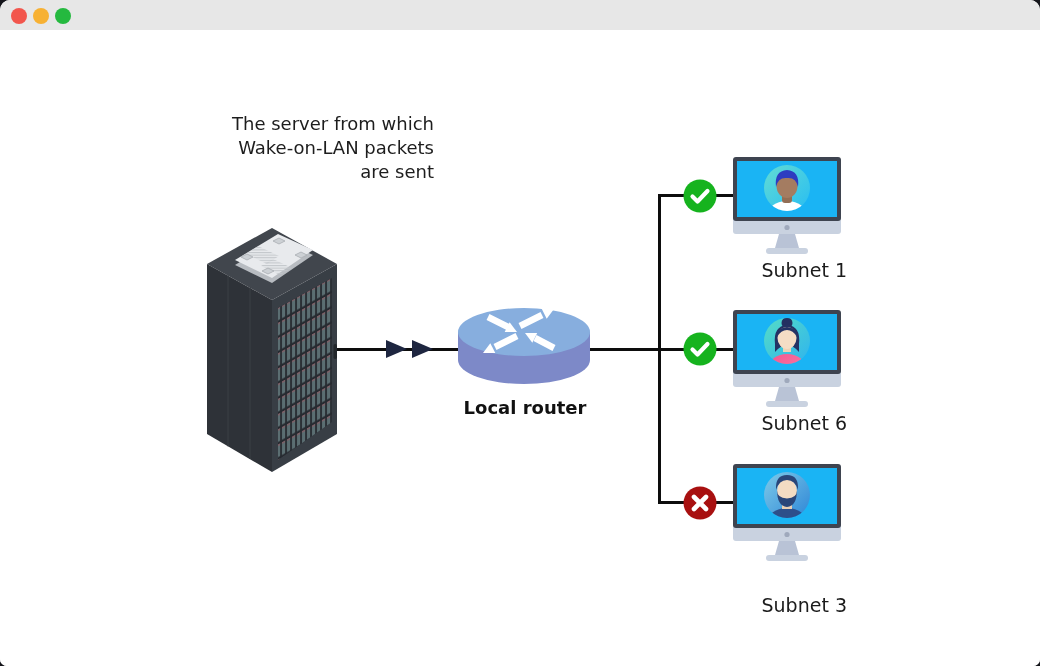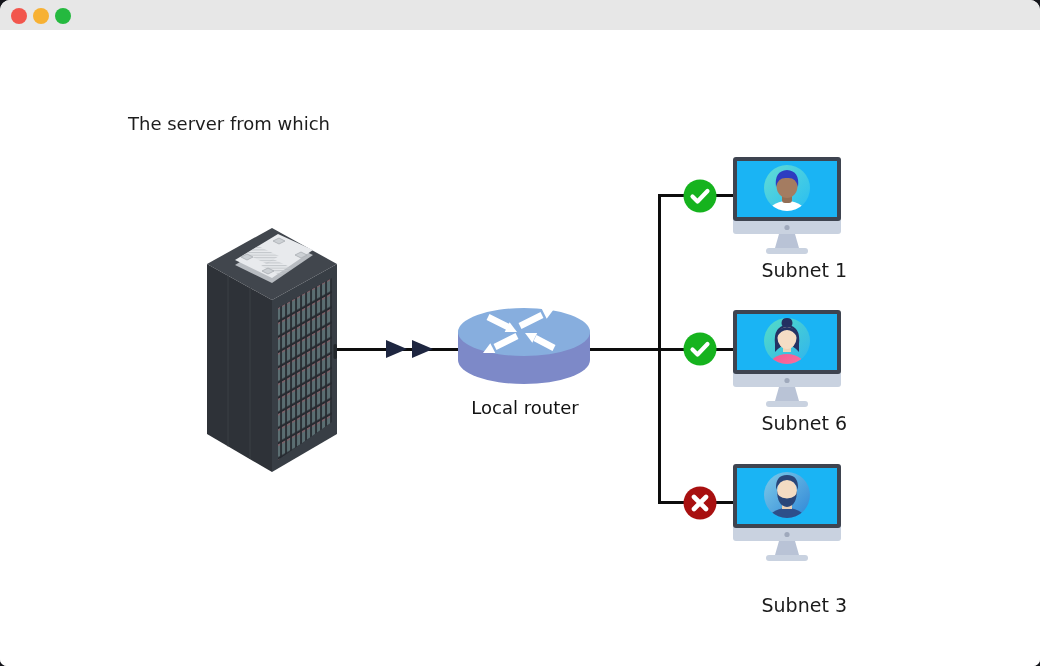--- a/index.html
+++ b/index.html
@@ -17,26 +17,26 @@
     position:absolute;left:0;top:0;width:100%;height:30px;
     background:#e7e7e7;
   }
   .tl-dot{
     position:absolute;top:8px;width:16px;height:16px;border-radius:50%;
   }
   .canvas{position:absolute;left:0;top:30px;width:1040px;height:636px;background:#fff;}
 
   .caption{
     position:absolute;left:128px;top:82px;width:306px;
-    text-align:left;font-size:18px;line-height:24px;color:#1d1d1d;
+    text-align:right;font-size:18px;line-height:24px;color:#1d1d1d;
   }
   .hline,.vline{position:absolute;background:#0d0d0d;}
   .router-label{
     position:absolute;left:447px;top:367px;width:156px;text-align:center;
-    font-weight:normal;font-size:18px;color:#111;
+    font-weight:bold;font-size:18px;color:#111;
   }
   .subnet-label{
     position:absolute;width:120px;text-align:right;
     font-size:19px;color:#1b1b1b;
   }
   svg{position:absolute;display:block;}
 </style>
 </head>
 <body>
 
@@ -45,20 +45,22 @@
   <div class="titlebar">
     <span class="tl-dot" style="left: 11px; background: rgb(242, 86, 77);" title="close"></span>
     <span class="tl-dot" style="left: 33px; background: rgb(247, 177, 51);" title="minimize"></span>
     <span class="tl-dot" style="left: 55px; background: rgb(37, 185, 63);" title="zoom"></span>
   </div>
 
   <div class="canvas">
 
     <div class="caption">
       <span style="display:block">The server from which</span>
+      <span style="display:block">Wake-on-LAN packets</span>
+      <span style="display:block">are sent</span>
     </div>
 
     <div class="hline" style="left:334px;top:318px;width:130px;height:3px"></div>
     <div class="hline" style="left:585px;top:318px;width:151px;height:3px"></div>
     <div class="vline" style="left:658px;top:164px;width:3px;height:310px"></div>
     <div class="hline" style="left:658px;top:164px;width:80px;height:3px"></div>
     <div class="hline" style="left:658px;top:471px;width:80px;height:3px"></div>
 
     <svg style="left:386px;top:310px" width="52" height="18" viewBox="0 0 52 18">
       <polygon points="0,0 0,18 21,9" fill="#1e2640"></polygon>

